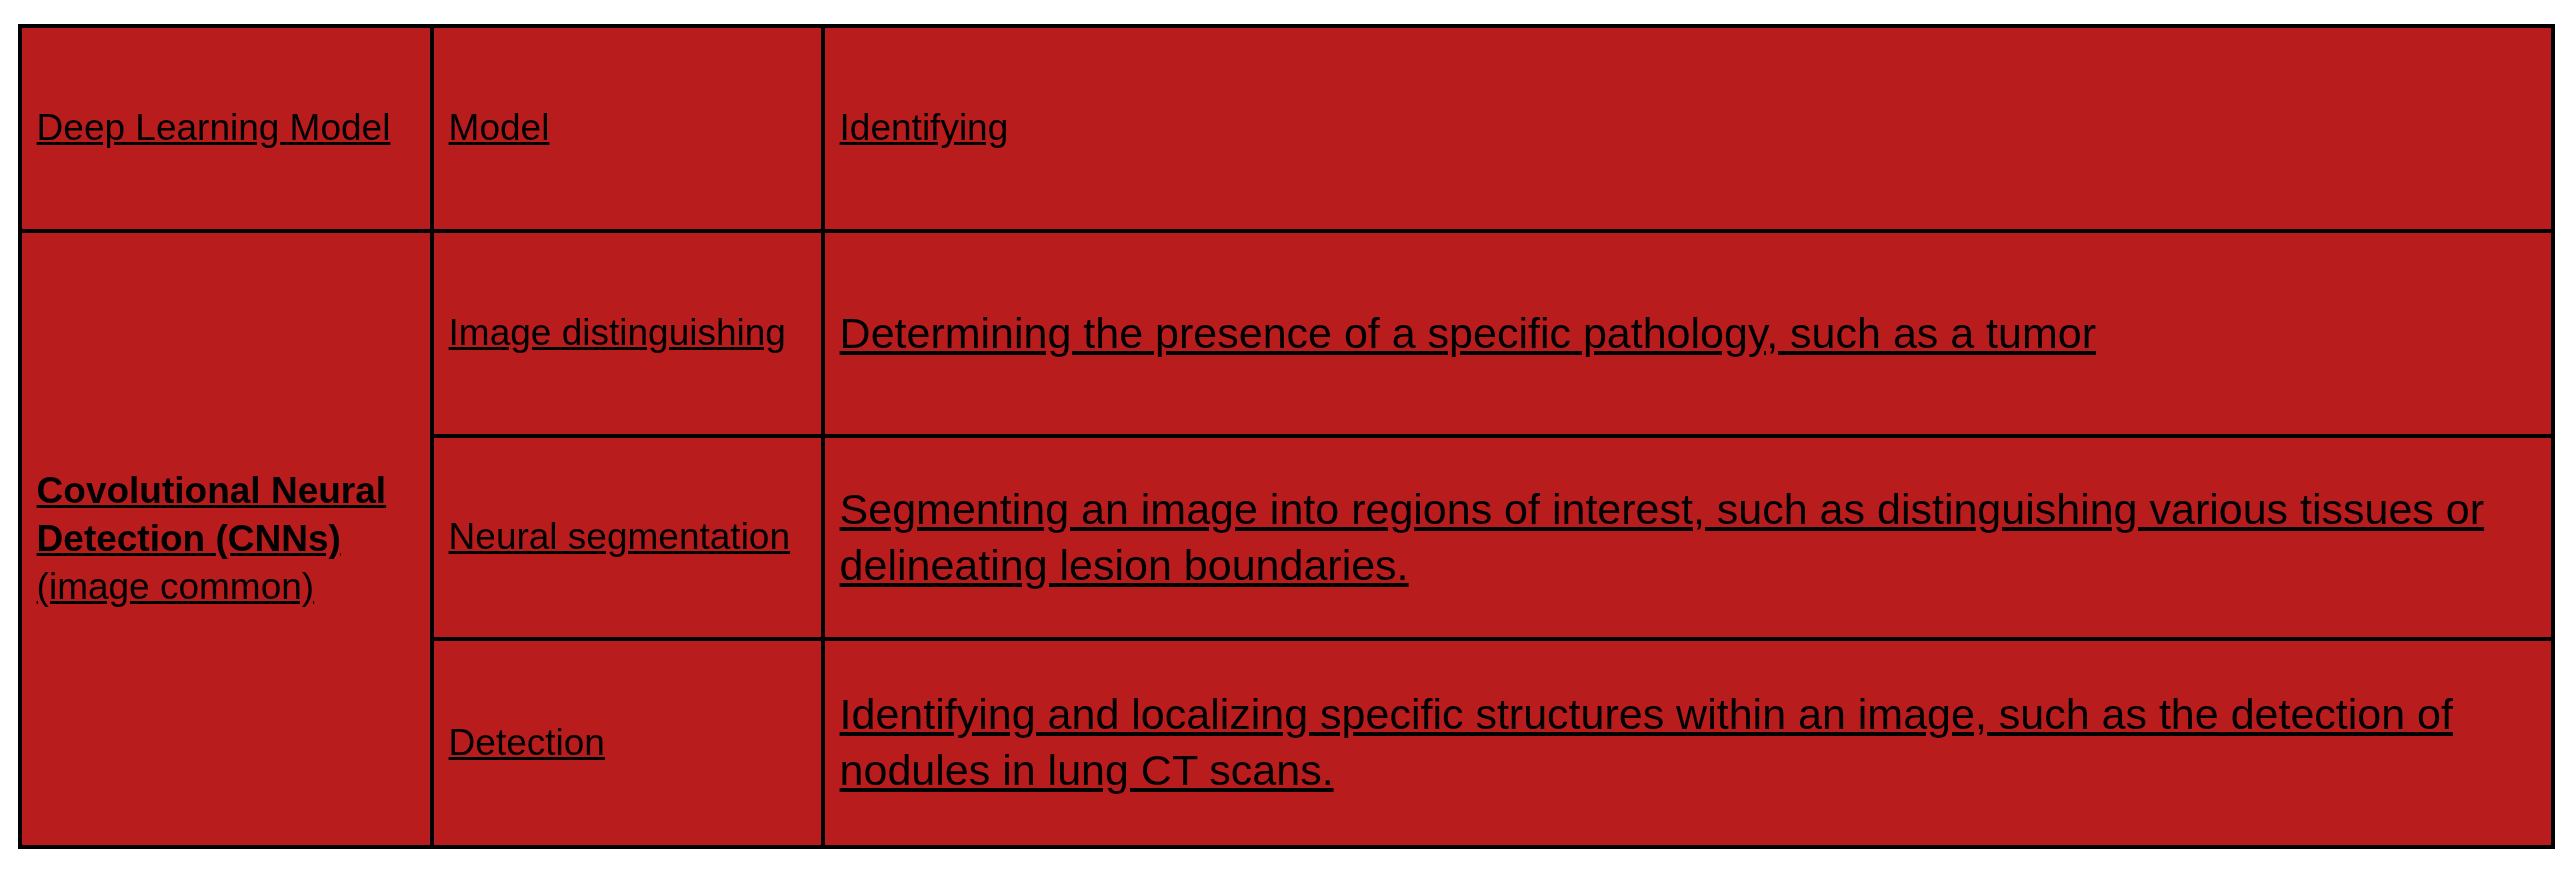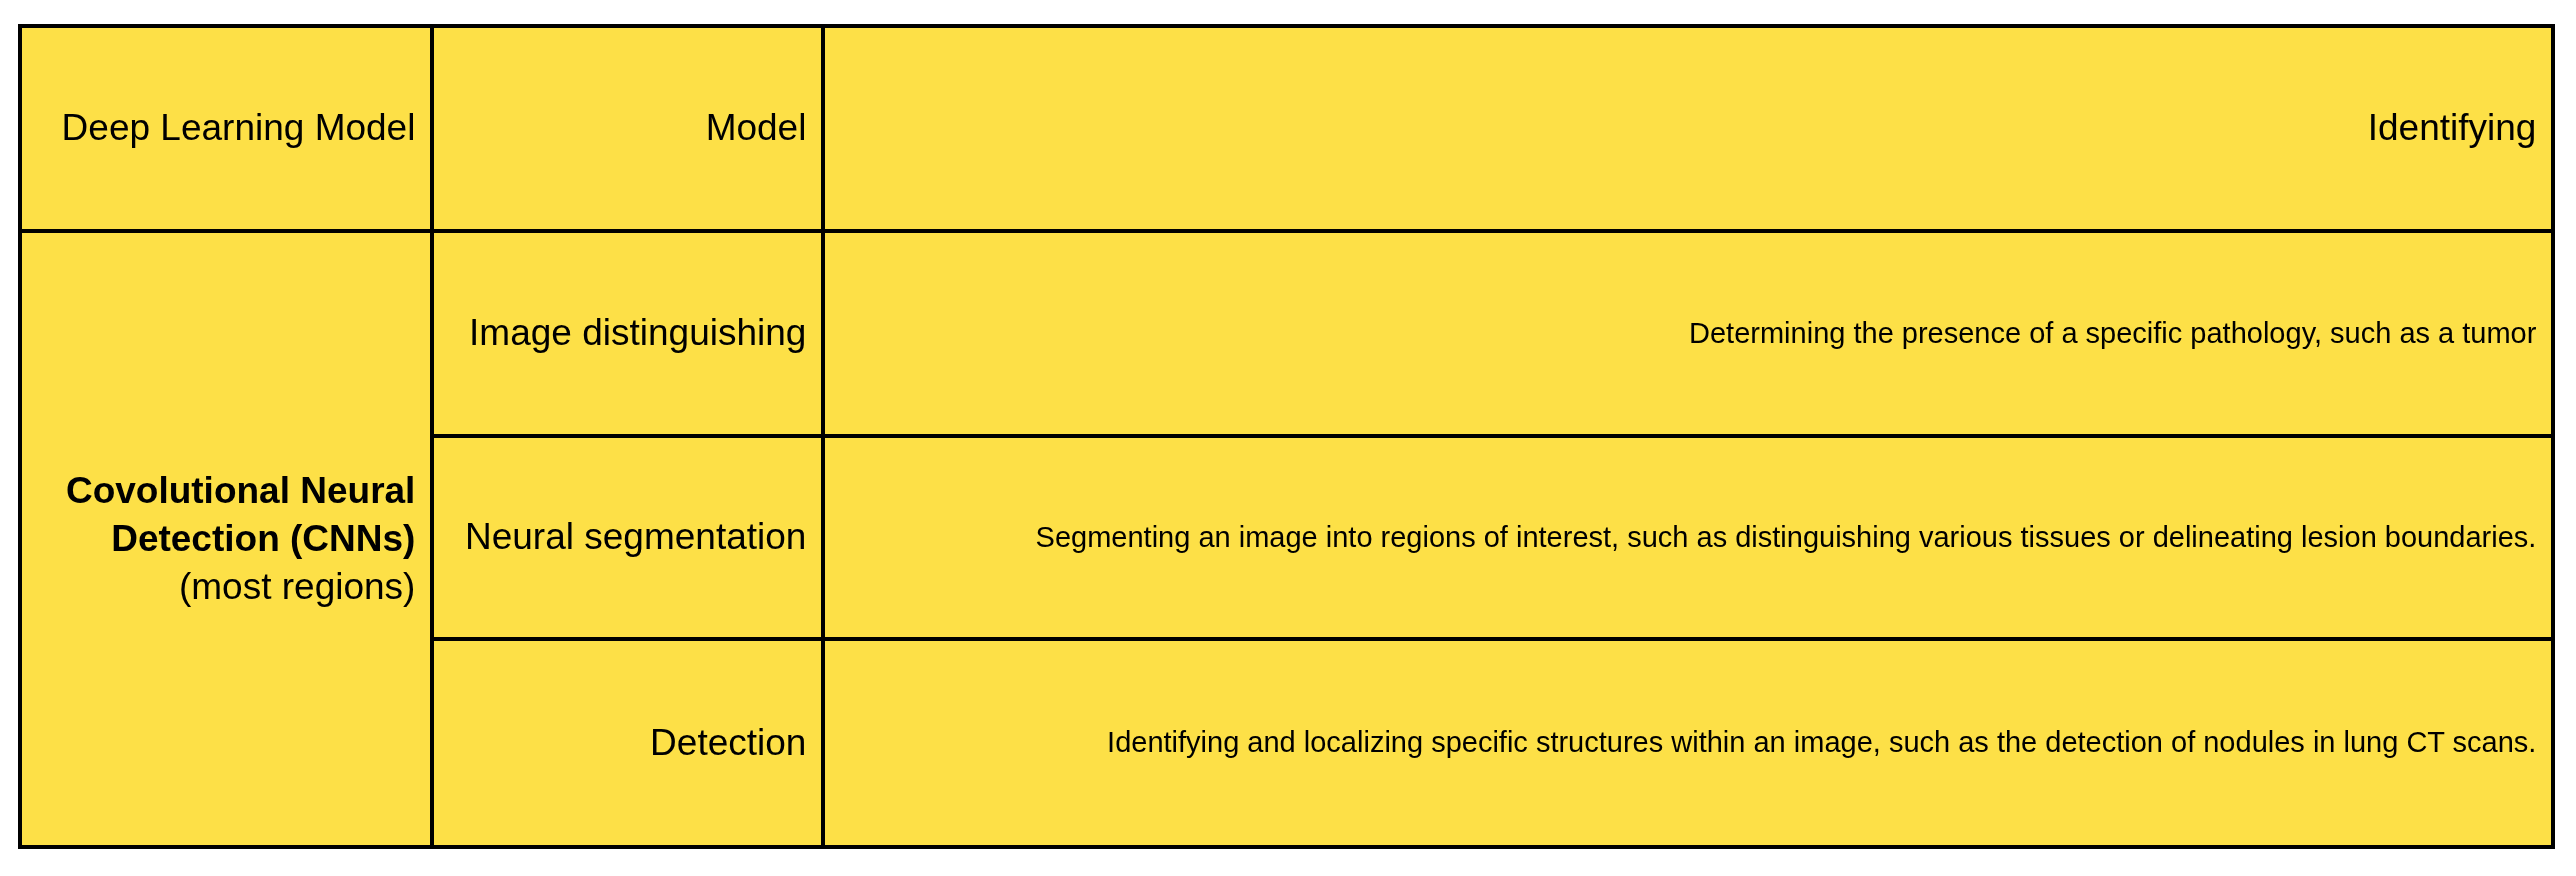--- a/index.html
+++ b/index.html
@@ -29,26 +29,27 @@
     top: 24px;
     width: 2533px;
     height: 821px;
     border-collapse: collapse;
     table-layout: fixed;
     background: #ffffff;
   }
 
   table.dl-table td {
     border: 4.9px solid #000000;
-    background: #fde047;
-    text-align: right;
+    background: #b91c1c;
+    text-align: left;
     vertical-align: middle;
     padding: 8px 14.6px;
     line-height: 1.30;
     font-weight: 400;
+    text-decoration: underline;
   }
 
   
   col.c-model { width: 412px; }
   col.c-task  { width: 391px; }
   col.c-app   { width: 1730px; }
 
   
   tr.header-row td {
     font-size: 37px;
@@ -76,21 +77,21 @@
   }
 
   
   td.task-cell {
     font-size: 37px;
     font-weight: 400;
   }
 
   
   td.app-cell {
-    font-size: 29px;
+    font-size: 43px;
     font-weight: 400;
     padding-left: 49px;
     padding-right: 49px;
   }
 
   
   tr.header-row { height: 205px; }
   tr.row-1      { height: 205px; }
   tr.row-2      { height: 203px; }
   tr.row-3      { height: 208px; }
@@ -110,21 +111,21 @@
 
       <tr class="header-row">
         <td class="th-model">Deep Learning Model</td>
         <td class="th-task">Model</td>
         <td class="th-app">Identifying</td>
       </tr>
 
       <tr class="row-1">
         <td class="model-cell" rowspan="3">
           <span class="model-name">Covolutional Neural Detection (CNNs)</span>
-          <span class="model-note">(most regions)</span>
+          <span class="model-note">(image common)</span>
         </td>
         <td class="task-cell">Image distinguishing</td>
         <td class="app-cell">Determining the presence of a specific pathology, such as a tumor</td>
       </tr>
 
       <tr class="row-2">
         <td class="task-cell">Neural segmentation</td>
         <td class="app-cell">Segmenting an image into regions of interest, such as distinguishing various tissues or delineating lesion boundaries.</td>
       </tr>
 

